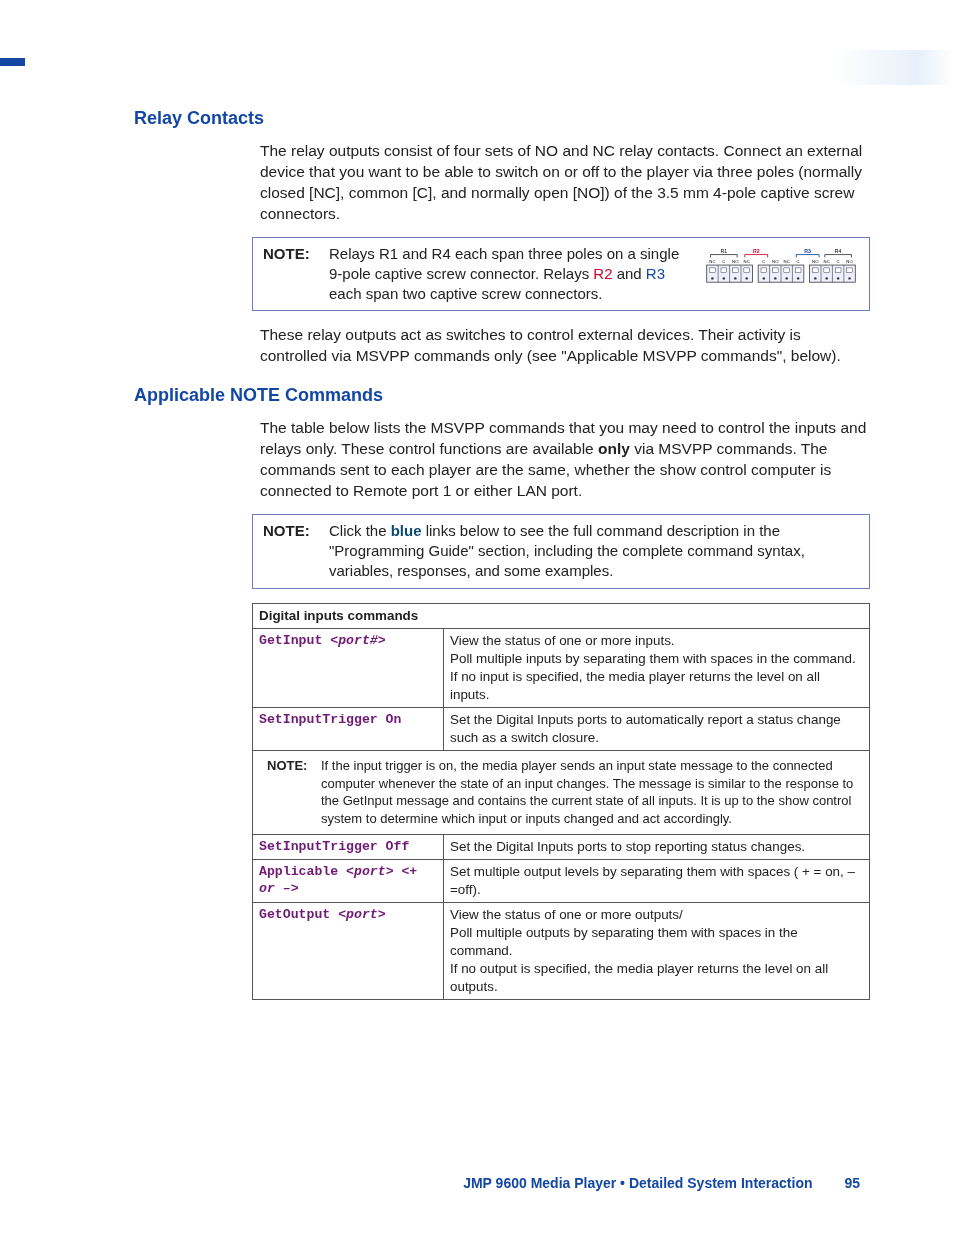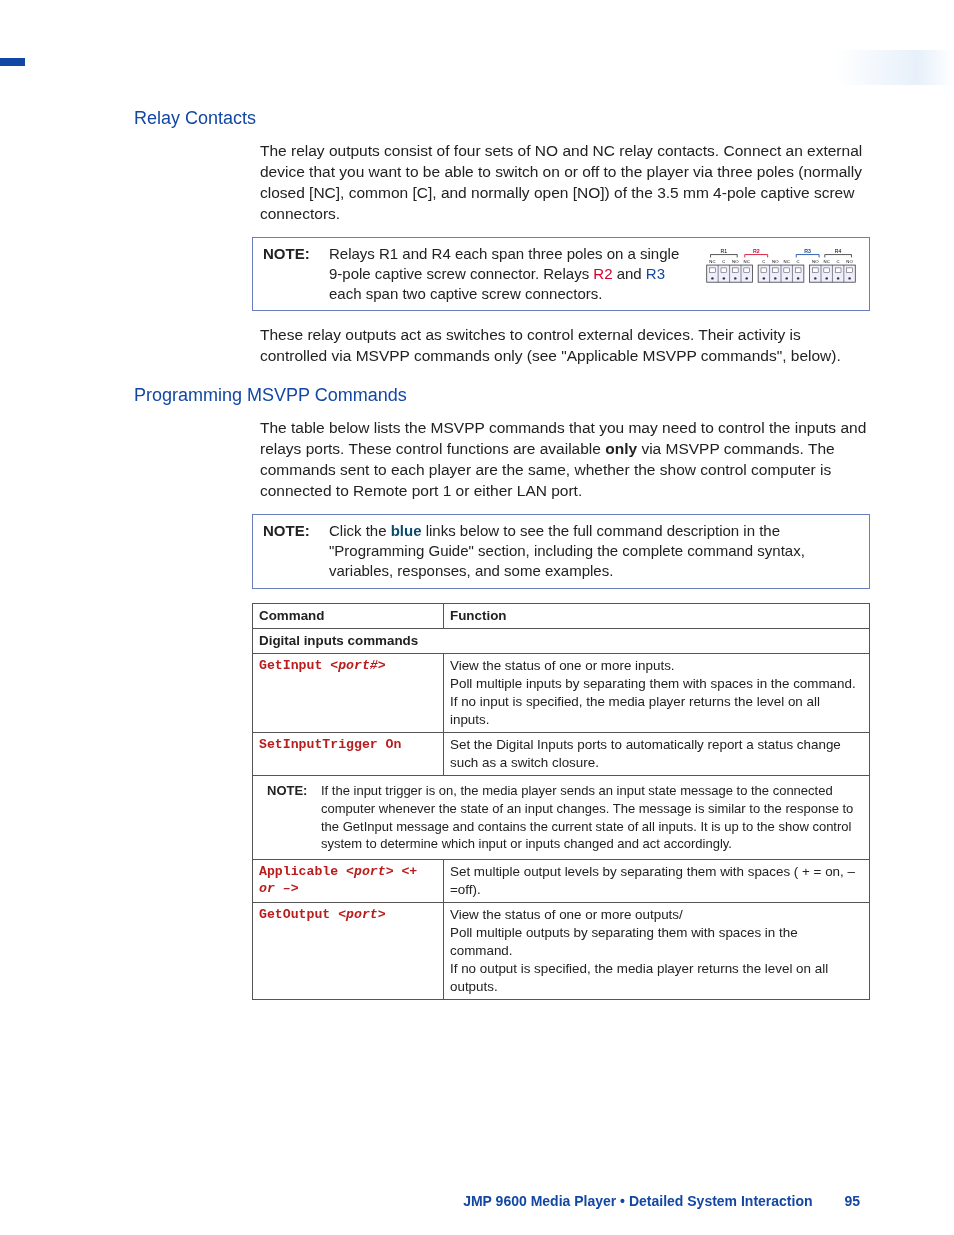--- a/index.html
+++ b/index.html
@@ -33,21 +33,21 @@
     opacity: 0.55;
   }
   .content {
     position: absolute;
     left: 134px;
     top: 108px;
     width: 736px;
   }
   h2.section {
     font-family: "Verdana", "Helvetica Neue", Arial, sans-serif;
-    font-weight: normal;
+    font-weight: bold;
     font-size: 18px;
     color: #1247a4;
     margin: 0 0 12px 0;
   }
   .body-indent {
     margin-left: 118px;
     font-size: 15.5px;
     line-height: 1.35;
     color: #222;
   }
@@ -99,35 +99,35 @@
     background: #fff;
   }
   td.group {
     font-weight: bold;
     padding-left: 30px;
   }
   td.cmd-col {
     width: 178px;
     font-family: "Courier New", monospace;
     font-weight: bold;
-    color: #b91c1c;
+    color: #701a75;
     font-size: 13.2px;
   }
   td.cmd-col .param { font-style: italic; }
   td.fn-col { }
   tr.note-row td {
     font-size: 13px;
   }
   .note-row-flex { display: flex; }
   .note-row-label { font-weight: bold; min-width: 54px; }
   .note-row-text { flex: 1; }
 
   .footer {
     position: absolute;
-    bottom: 26px;
+    bottom: 44px;
     right: 94px;
     font-size: 14px;
     color: #1247a4;
     font-weight: bold;
   }
   .footer .pg { margin-left: 28px; color: #1247a4;}
 
   
   .relay-svg text { font-family: Arial, sans-serif; }
 </style>
@@ -219,40 +219,36 @@
             <text x="128" y="18" font-size="4.5" text-anchor="middle">NC</text>
             <text x="140" y="18" font-size="4.5" text-anchor="middle">C</text>
             <text x="152" y="18" font-size="4.5" text-anchor="middle">NO</text>
           </svg>
         </div>
       </div>
 
       <p>These relay outputs act as switches to control external devices. Their activity is controlled via MSVPP commands only (see "Applicable MSVPP commands", below).</p>
     </div>
 
-    <h2 class="section" style="margin-top:18px">Programming MSVPP Commands</h2>
+    <h2 class="section" style="margin-top:18px">Applicable NOTE Commands</h2>
 
     <div class="body-indent">
       <p>
-        <span>The table below lists the MSVPP commands that you may need to control the inputs and relays ports. These control functions are available </span><span class="bold">only</span><span> via MSVPP commands. The commands sent to each player are the same, whether the show control computer is connected to Remote port 1 or either LAN port.</span>
+        <span>The table below lists the MSVPP commands that you may need to control the inputs and relays only. These control functions are available </span><span class="bold">only</span><span> via MSVPP commands. The commands sent to each player are the same, whether the show control computer is connected to Remote port 1 or either LAN port.</span>
       </p>
 
       <div class="note-box">
         <div class="note-label">NOTE:</div>
         <div class="note-text">
           <span>Click the </span><span class="blue-link">blue</span><span> links below to see the full command description in the "Programming Guide" section, including the complete command syntax, variables, responses, and some examples.</span>
         </div>
       </div>
 
       <table class="cmd">
         <tbody>
-            <tr>
-          <th>Command</th>
-          <th>Function</th>
-        </tr>
         <tr>
           <td colspan="2" class="group">Digital inputs commands</td>
         </tr>
         <tr>
           <td class="cmd-col">
             <span>GetInput </span><span class="param">&lt;port#&gt;</span>
           </td>
           <td class="fn-col" style="white-space:pre-line">View the status of one or more inputs.
 Poll multiple inputs by separating them with spaces in the command.
 If no input is specified, the media player returns the level on all inputs.</td>
@@ -263,20 +259,24 @@
         </tr>
         <tr class="note-row">
           <td colspan="2" style="padding:6px 8px 6px 14px">
             <div class="note-row-flex">
               <div class="note-row-label">NOTE:</div>
               <div class="note-row-text">If the input trigger is on, the media player sends an input state message to the connected computer whenever the state of an input changes. The message is similar to the response to the GetInput message and contains the current state of all inputs. It is up to the show control system to determine which input or inputs changed and act accordingly.</div>
             </div>
           </td>
         </tr>
         <tr>
+          <td class="cmd-col">SetInputTrigger Off</td>
+          <td class="fn-col">Set the Digital Inputs ports to stop reporting status changes.</td>
+        </tr>
+        <tr>
           <td class="cmd-col">
             <span>Applicable </span><span class="param">&lt;port&gt; &lt;+ or –&gt;</span>
           </td>
           <td class="fn-col">Set multiple output levels by separating them with spaces ( + = on, – =off).</td>
         </tr>
         <tr>
           <td class="cmd-col">
             <span>GetOutput </span><span class="param">&lt;port&gt;</span>
           </td>
           <td class="fn-col" style="white-space:pre-line">View the status of one or more outputs/

